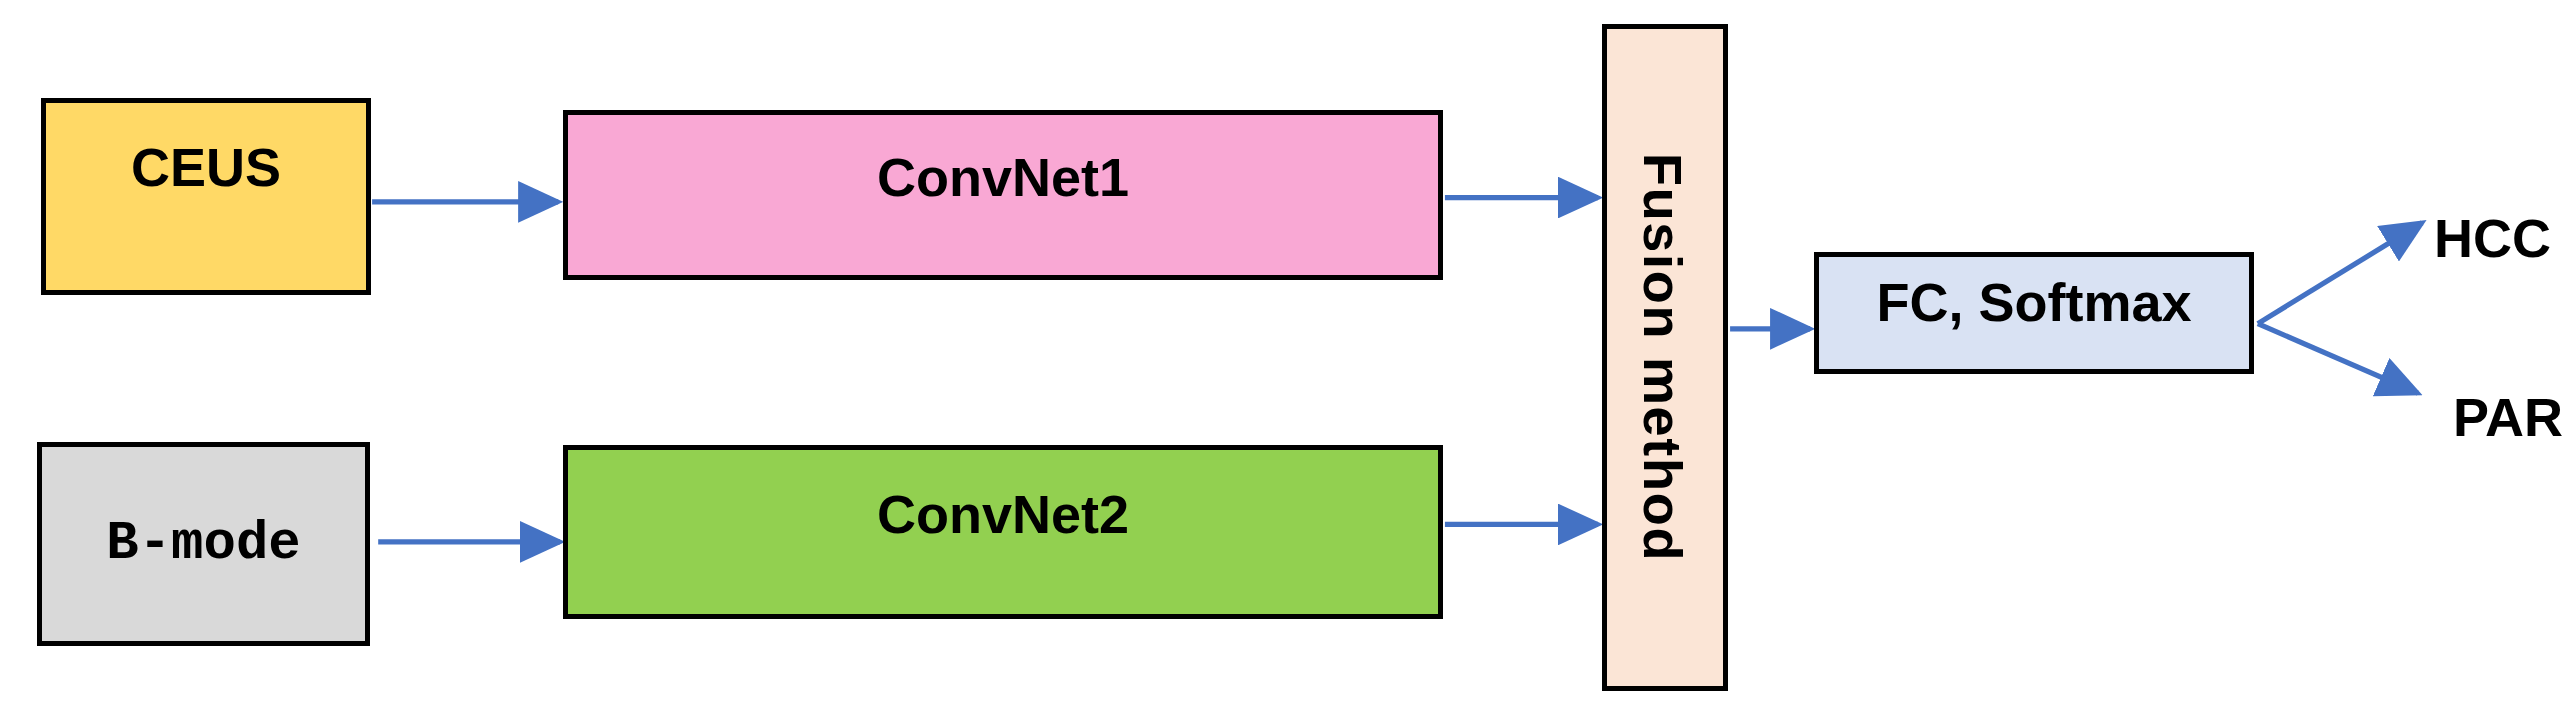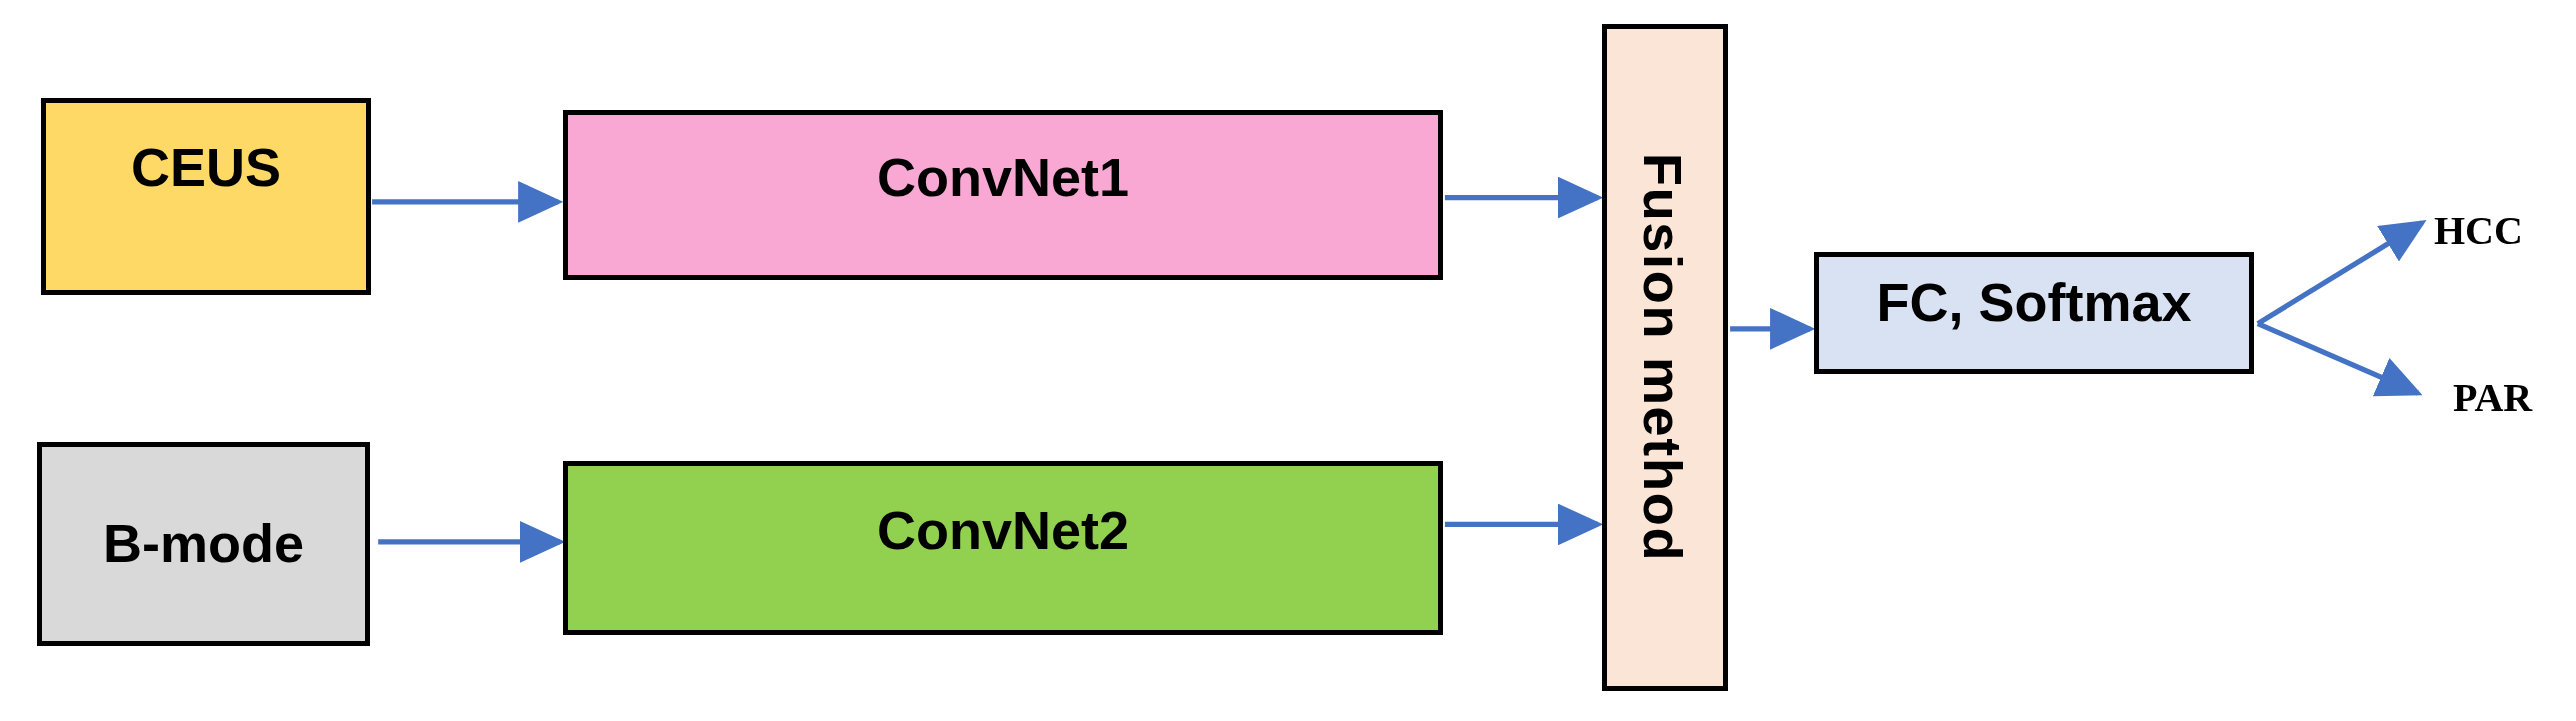--- a/index.html
+++ b/index.html
@@ -25,55 +25,53 @@
   }
   .node-ceus {
     left: 41px; top: 98px; width: 330px; height: 197px;
     background: #FFD966;
     padding-bottom: 57px;
   }
   .node-bmode {
     left: 37px; top: 442px; width: 333px; height: 204px;
     background: #D9D9D9;
   }
-  .node-bmode .two-line { display: flex; flex-direction: row; }
+  .node-bmode .two-line { display: flex; flex-direction: row; font-family: Liberation Mono, monospace; }
   .node-convnet1 {
     left: 563px; top: 110px; width: 880px; height: 170px;
     background: #f9a8d4;
     padding-bottom: 35px;
   }
   .node-convnet2 {
     left: 563px; top: 445px; width: 880px; height: 174px;
     background: #92D050;
     padding-bottom: 35px;
-    margin-top: 16px;
   }
   .node-fusion {
     left: 1602px; top: 24px; width: 126px; height: 667px;
     background: #FBE5D6;
     padding-right: 5.2px;
   }
   .node-fusion .vtext {
     writing-mode: vertical-rl;
     white-space: nowrap;
     letter-spacing: 1.7px;
   }
   .node-fc {
     left: 1814px; top: 252px; width: 440px; height: 122px;
     background: #D9E2F3;
     padding-bottom: 20px;
   }
   .out-label {
     position: absolute;
-    font-size: 40px;
+    font-size: 54px;
     white-space: nowrap;
-    font-family: Liberation Serif, serif;
   }
   .out-hcc { left: 2434px; top: 207px; }
-  .out-par { left: 2453px; top: 374px; }
+  .out-par { left: 2453px; top: 386px; }
   svg.arrows {
     position: absolute;
     left: 0; top: 0;
     width: 2576px; height: 722px;
   }
   svg.arrows line { stroke: #4472C4; stroke-width: 6; }
 </style>
 </head>
 <body>
 

